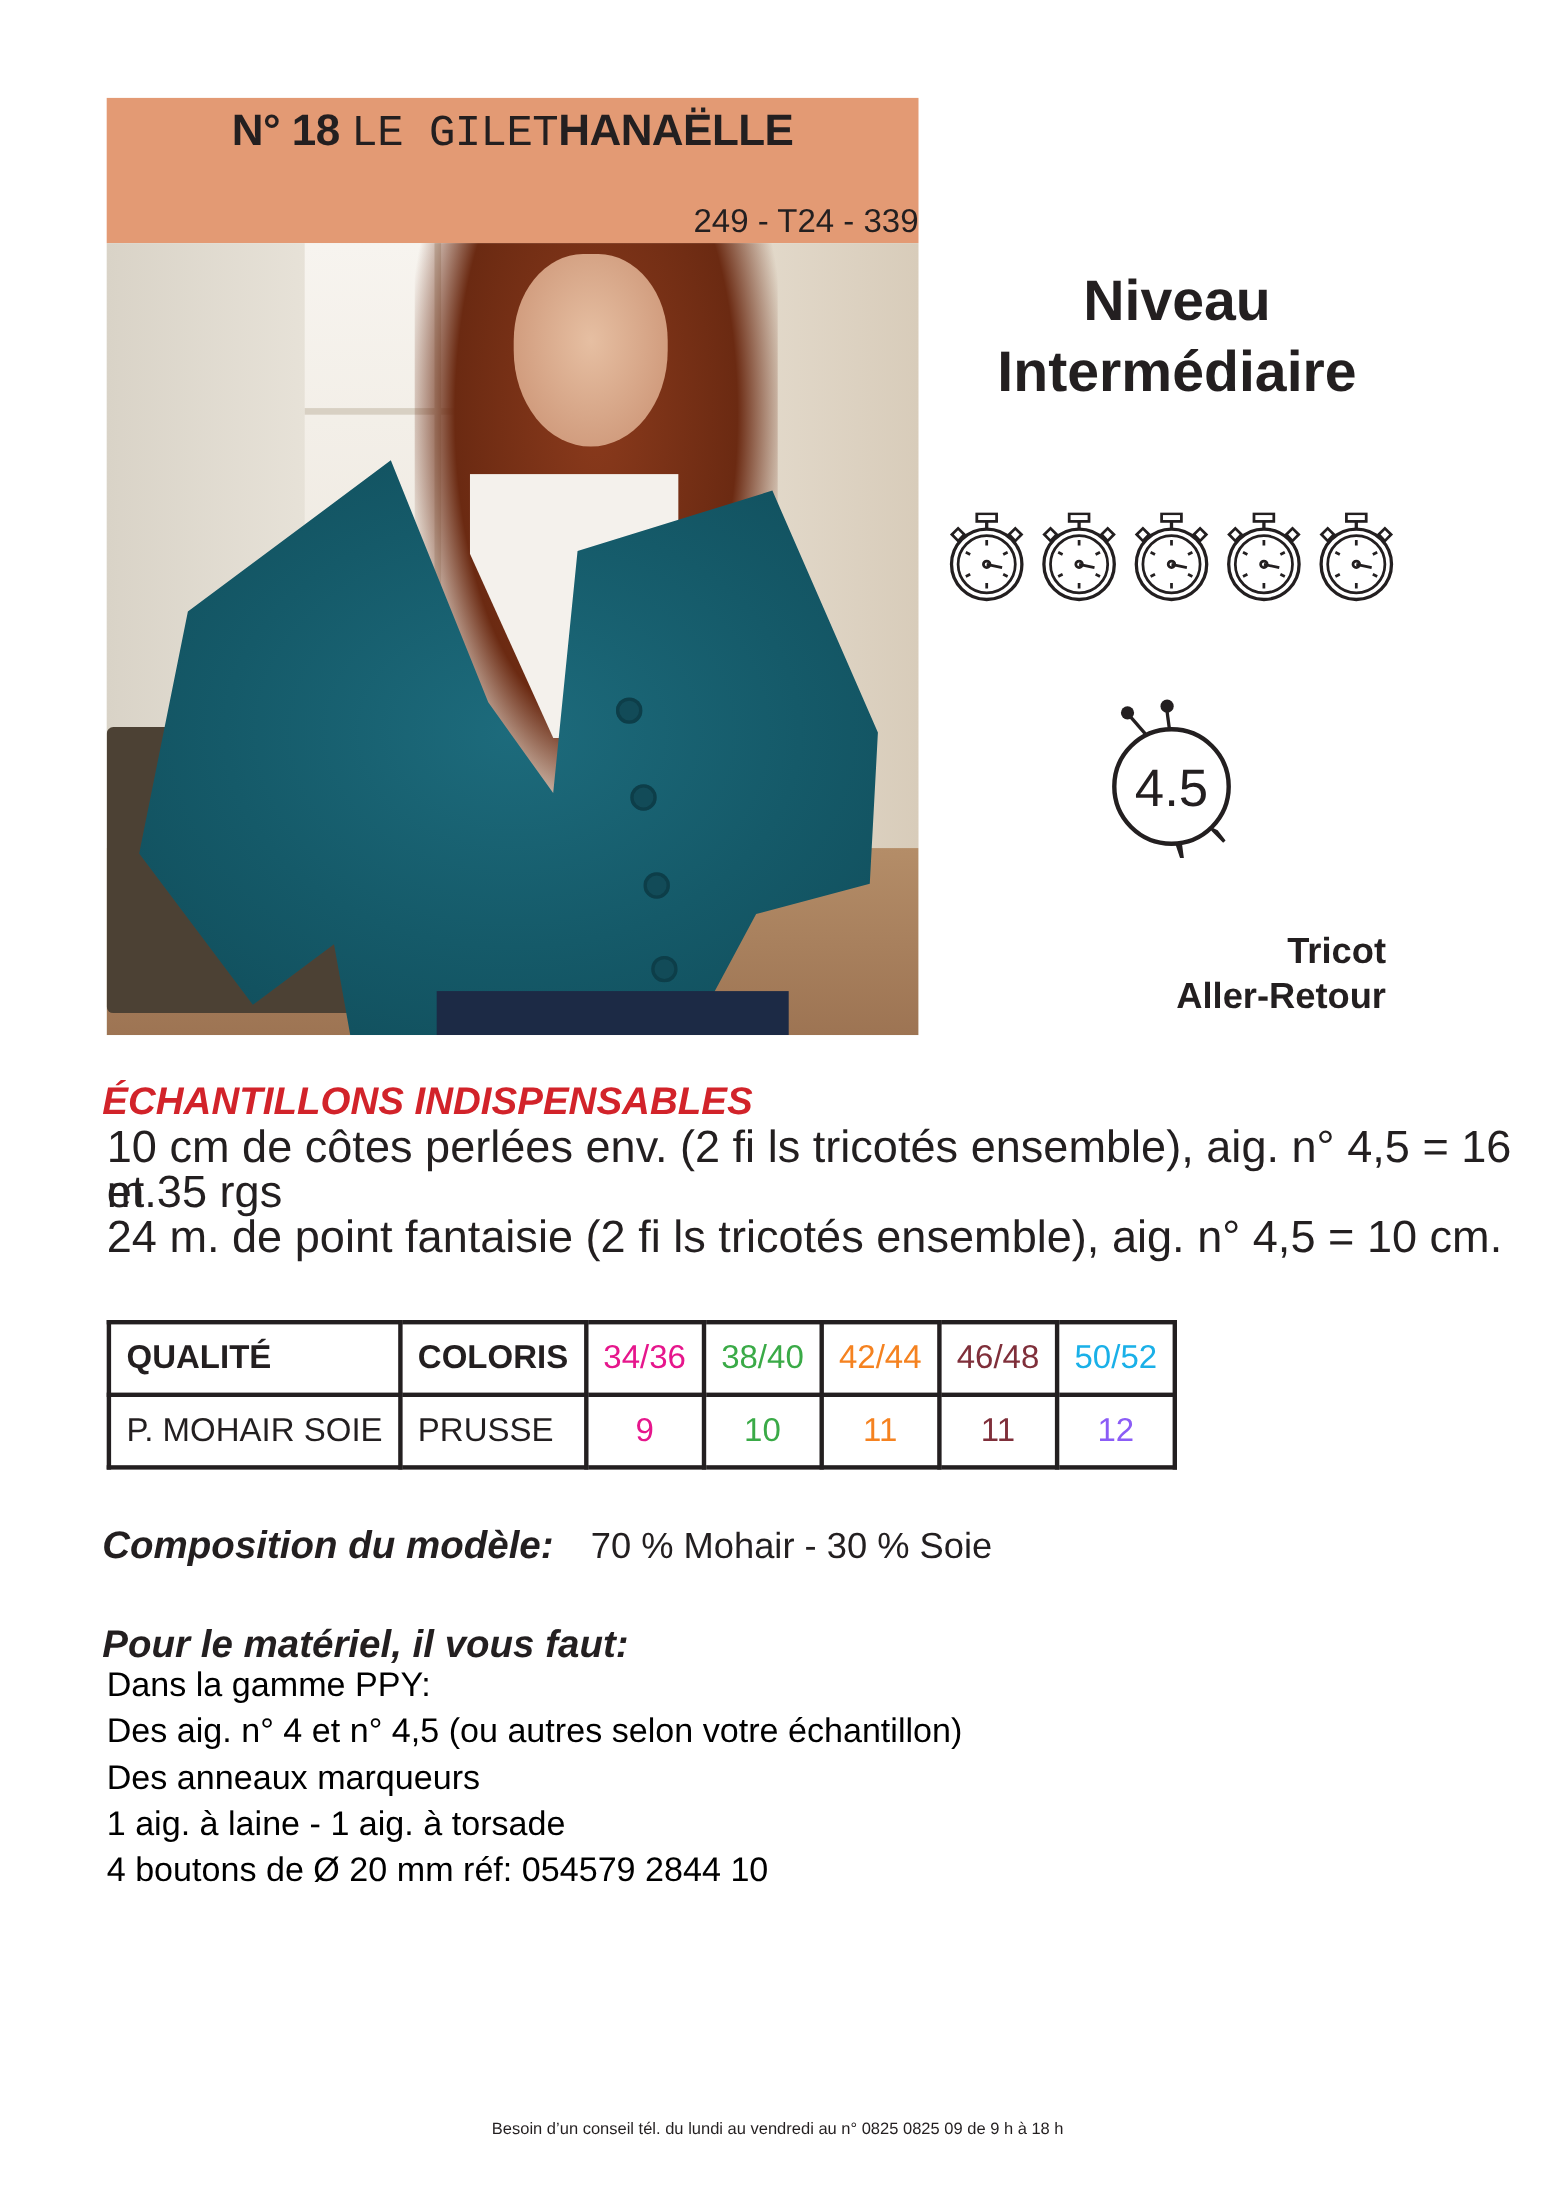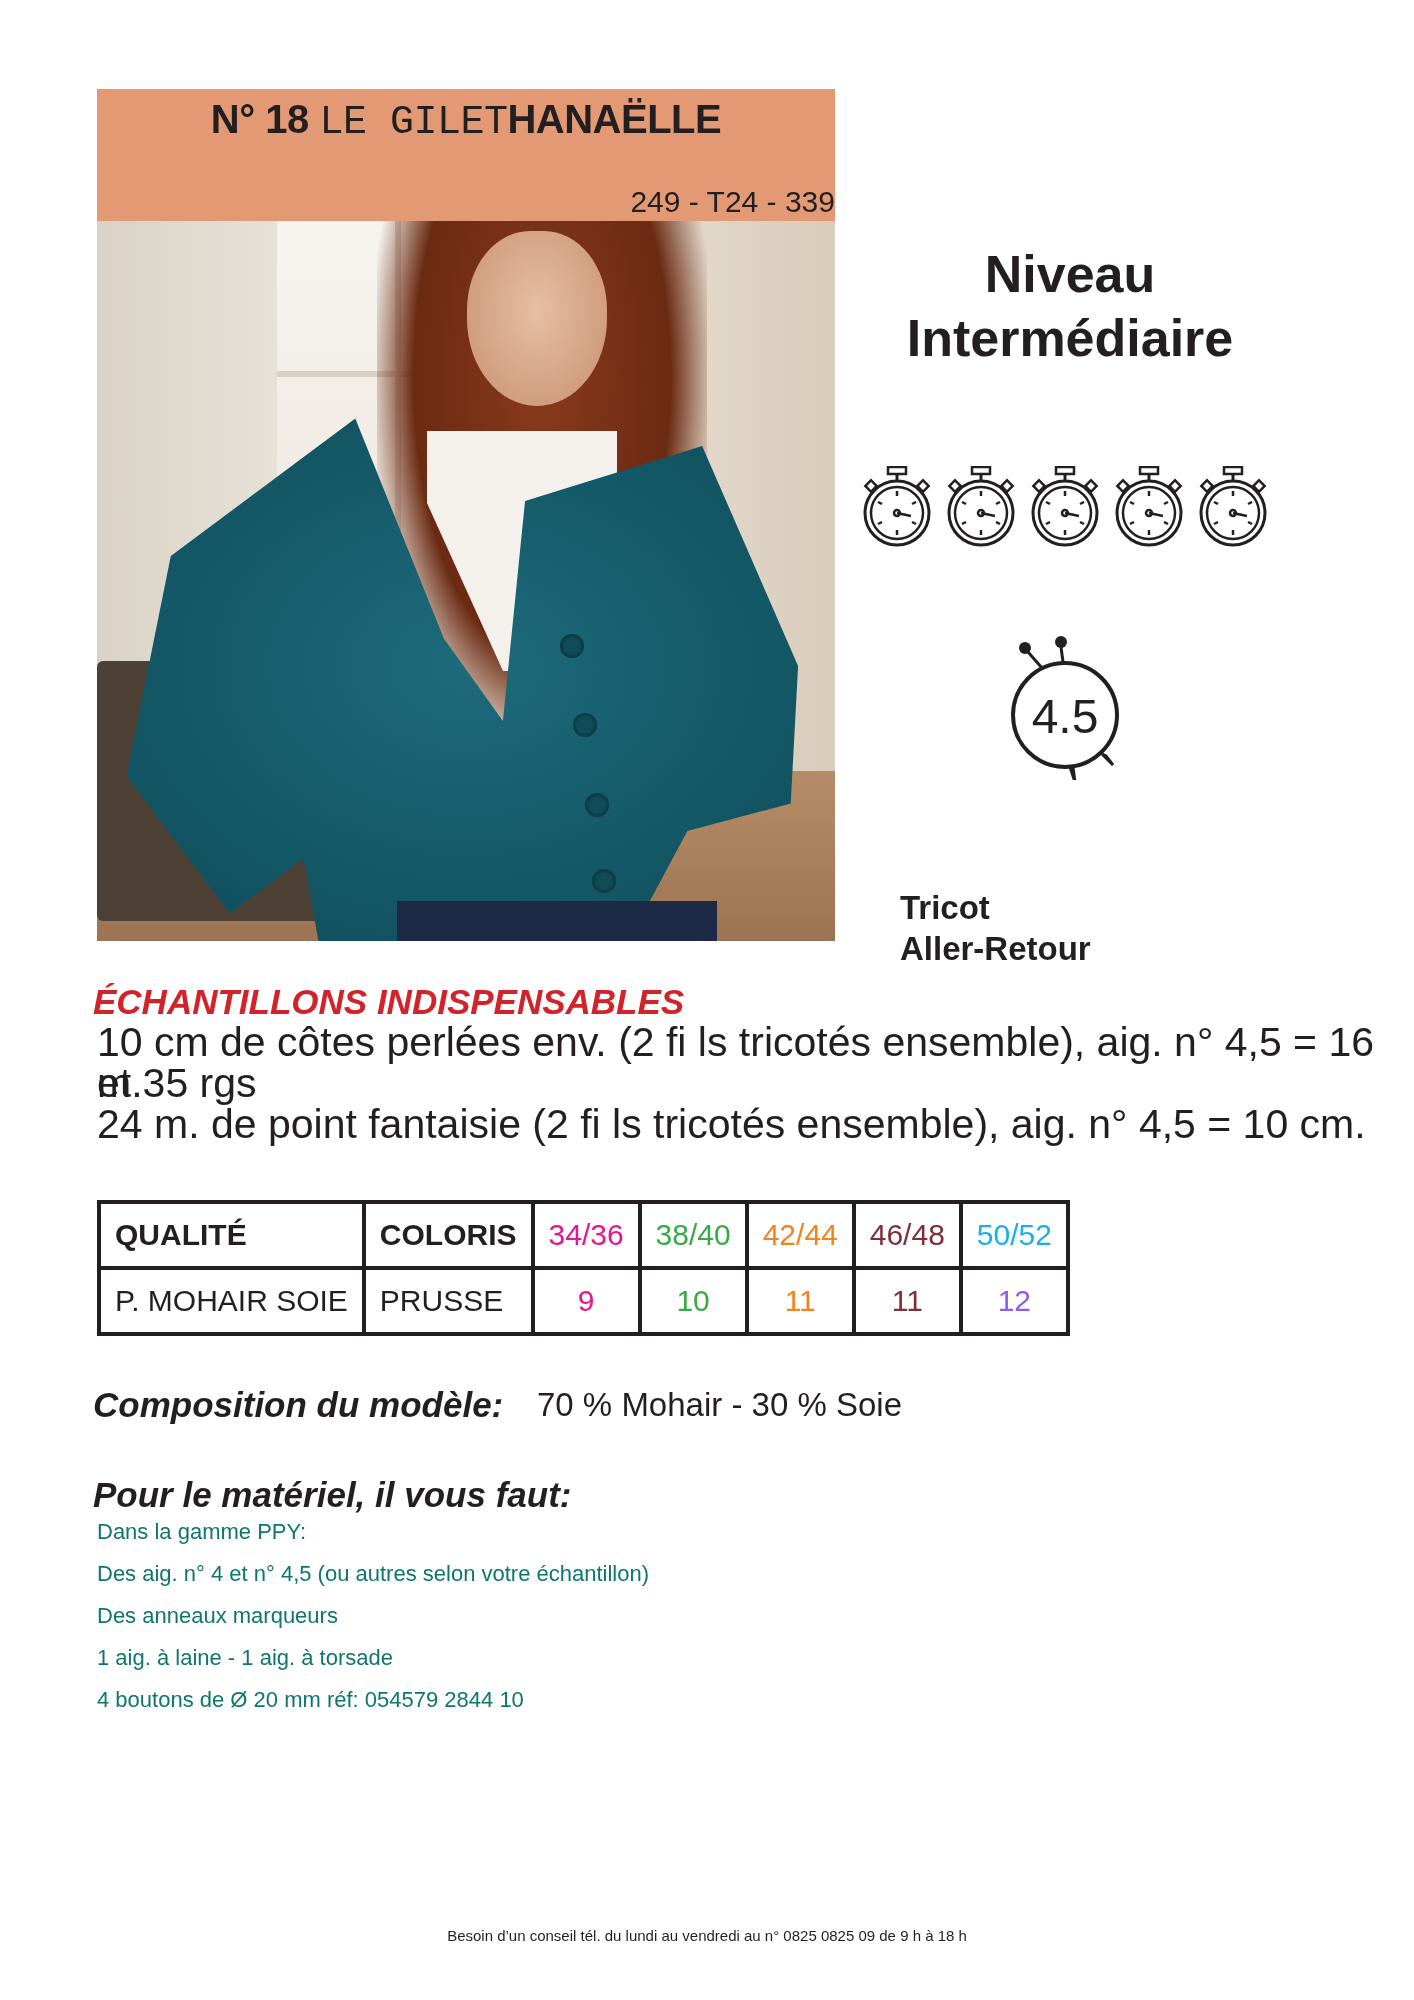--- a/index.html
+++ b/index.html
@@ -78,22 +78,22 @@
     }
     .timers {
       position: absolute; left: 862px; top: 466px; width: 420px; height: 90px;
       display: flex; gap: 14px;
     }
     .timer { width: 70px; height: 82px; }
 
     .needle-icon { position: absolute; left: 1000px; top: 630px; width: 120px; height: 150px; }
 
     .technique {
-      position: absolute; left: 900px; top: 843px; width: 360px; text-align: left;
-      font-size: 33px; line-height: 41px; font-weight: 700; color: #231f20; margin-top: 44px;
+      position: absolute; left: 900px; top: 843px; width: 360px; text-align: right;
+      font-size: 33px; line-height: 41px; font-weight: 700; color: #231f20;
     }
 
     .section-red {
       position: absolute; left: 93px; top: 982px;
       font-size: 35px; line-height: 40px; font-weight: 700; font-style: italic; color: #d2232a;
     }
     .body-text {
       position: absolute; left: 97px;
       font-size: 41px; line-height: 41px; color: #231f20;
     }
@@ -116,21 +116,21 @@
     }
     .comp-value {
       position: absolute; left: 537px; top: 1384px;
       font-size: 33px; line-height: 42px; color: #231f20;
     }
     .mat-label {
       position: absolute; left: 93px; top: 1474px;
       font-size: 35px; line-height: 42px; font-weight: 700; font-style: italic; color: #231f20;
     }
     .mat-list { position: absolute; left: 97px; top: 1511px; }
-    .mat-item { font-size: 22px; line-height: 42px; color: #0f766e; white-space: nowrap; }
+    .mat-item { font-size: 31px; line-height: 42px; color: #000000; white-space: nowrap; }
 
     .footer {
       position: absolute; left: 0; width: 1414px; top: 1927px; text-align: center;
       font-size: 15px; line-height: 18px; color: #231f20;
     }
   </style>
 </head>
 <body>
 
 <div class="header-box">

